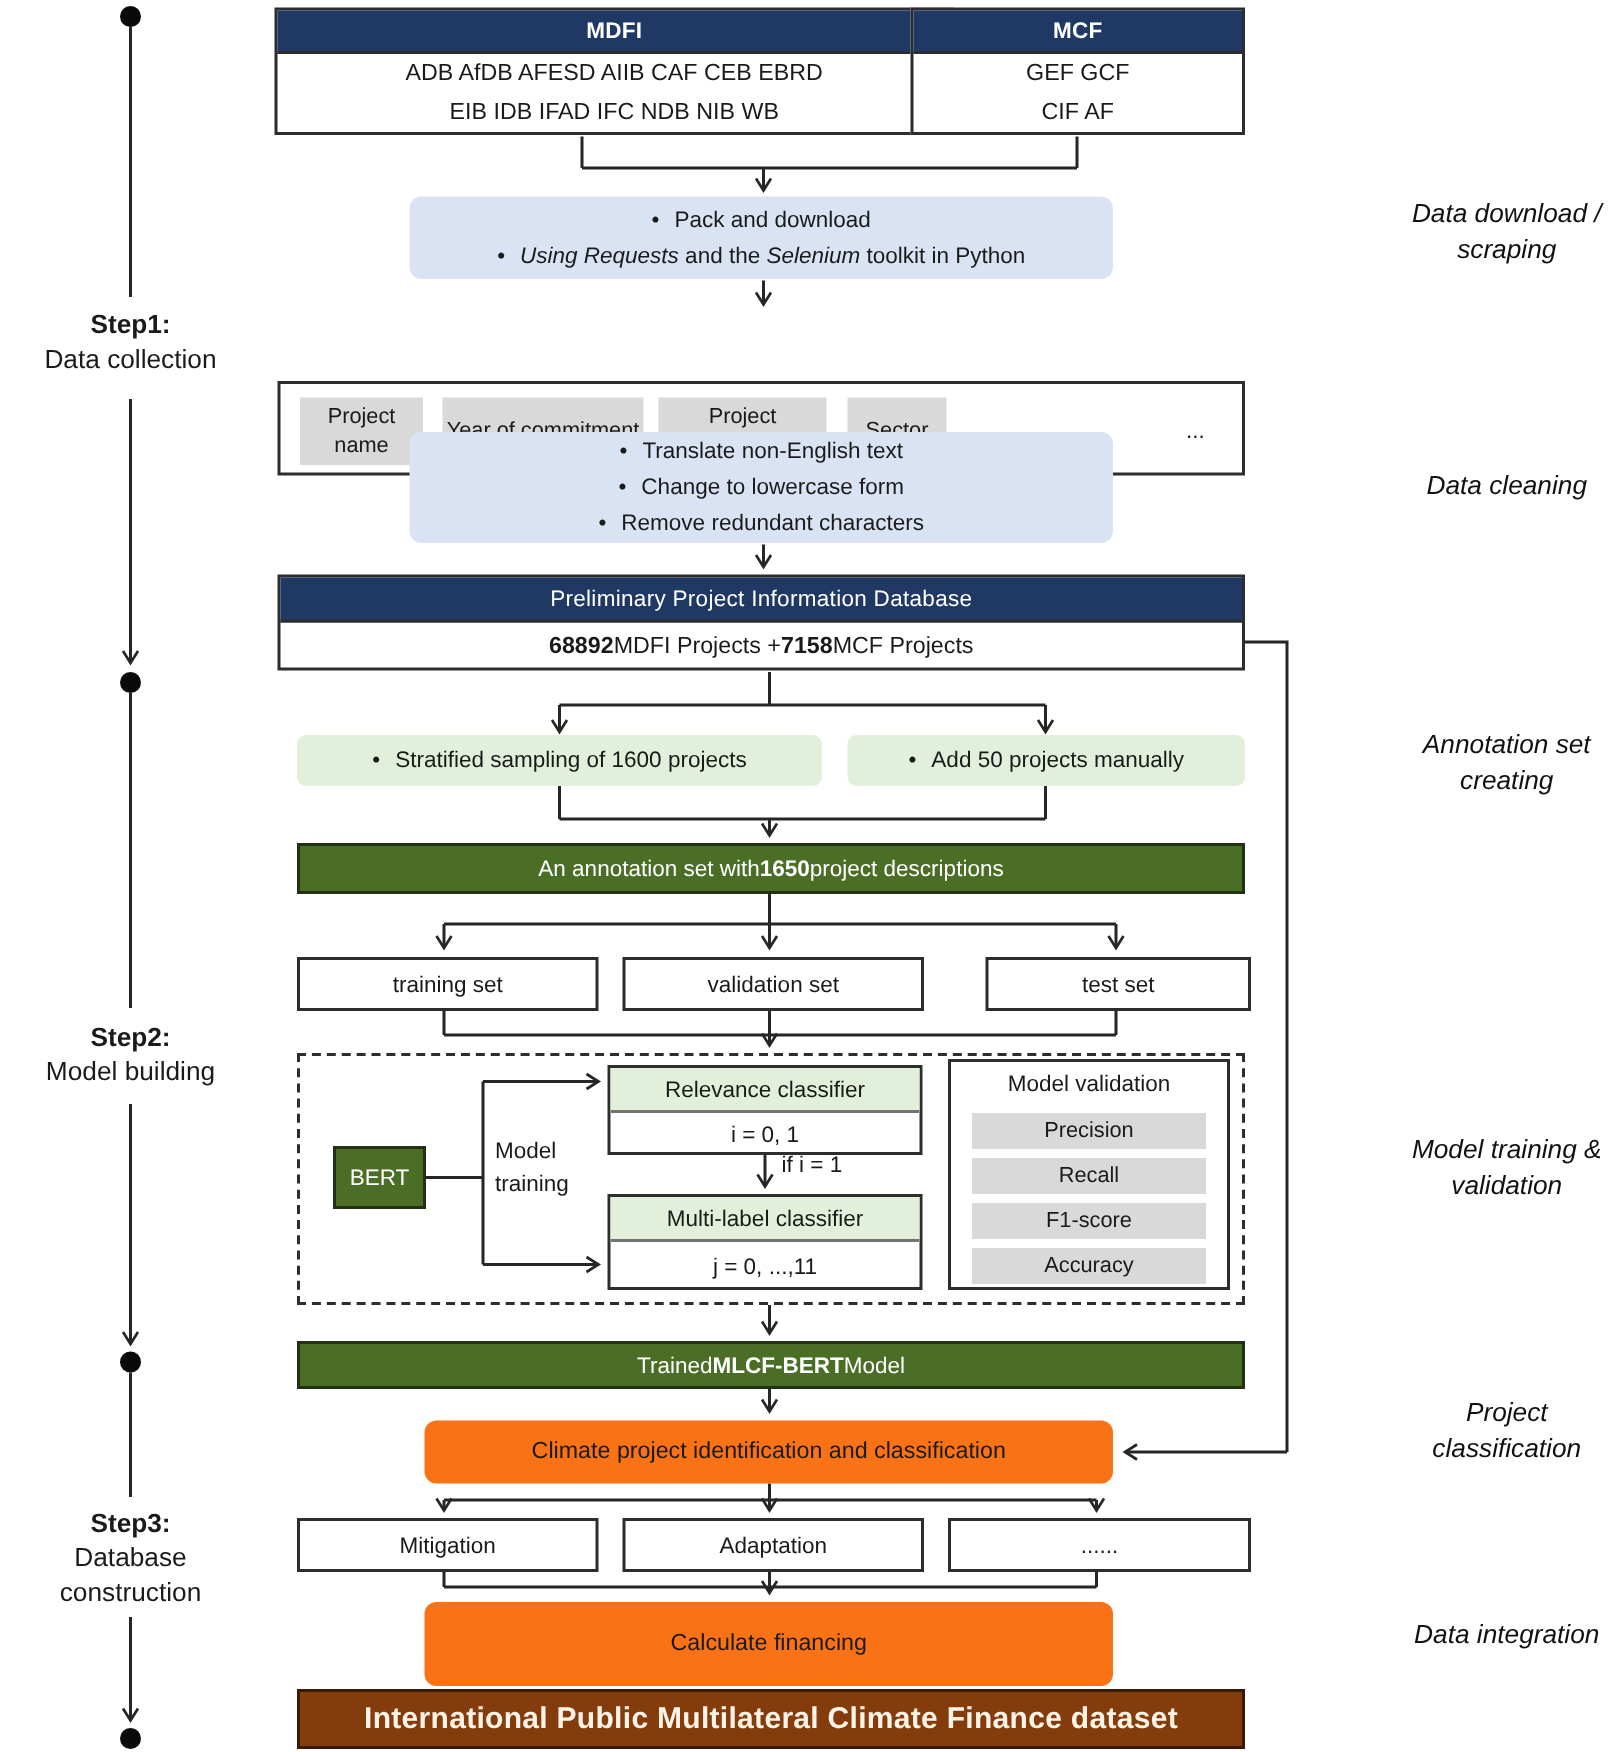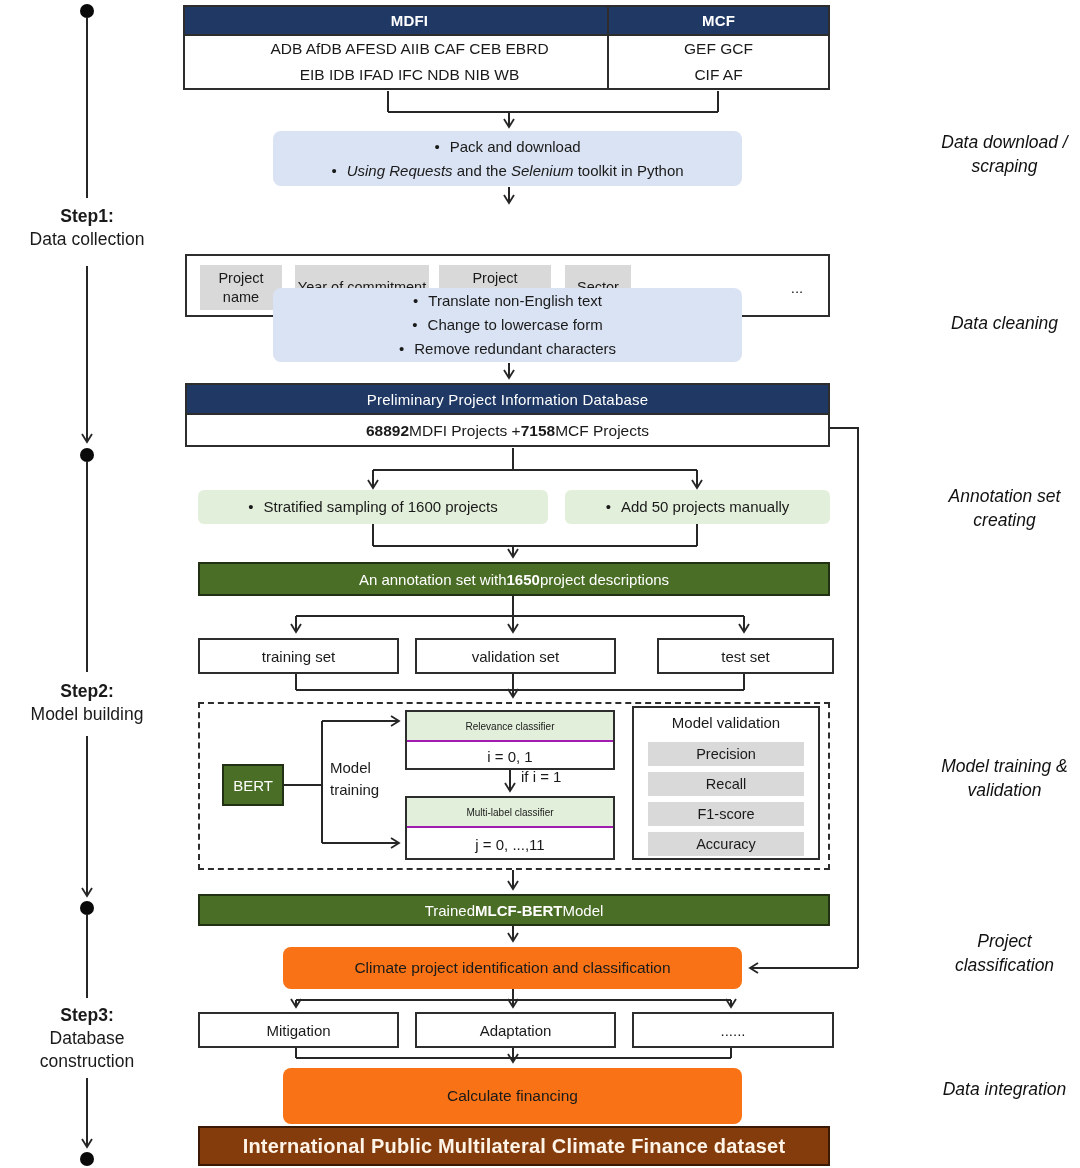--- a/index.html
+++ b/index.html
@@ -30,22 +30,22 @@
 
   .field-cell{position:absolute;top:9px;height:45px;background:#d9d9d9;
     display:flex;align-items:center;justify-content:center;text-align:center;
     font-size:14.5px;line-height:18.5px;}
   .set-box{position:absolute;top:0;height:32px;border:2px solid #2d2d2d;background:#fff;
     display:flex;align-items:center;justify-content:center;font-size:15px;}
   .out-box{position:absolute;top:0;height:32px;border:2px solid #2d2d2d;background:#fff;
     display:flex;align-items:center;justify-content:center;font-size:15px;}
 
   .clf{border:2px solid #2d2d2d;background:#fff;}
-  .clf .head{background:#e2efda;border-bottom:2px solid #a21caf;display:flex;align-items:center;justify-content:center;
-    font-size:10px;height:28px;}
+  .clf .head{background:#e2efda;border-bottom:2px solid #737373;display:flex;align-items:center;justify-content:center;
+    font-size:15px;height:28px;}
   .clf .body{display:flex;align-items:center;justify-content:center;font-size:15px;}
 
   .metric-row{background:#d9d9d9;display:flex;align-items:center;justify-content:center;
     font-size:14.5px;height:24px;margin:6px 14px 0 14px;}
 
   .step-label{position:absolute;left:7px;width:160px;text-align:center;font-size:17.5px;line-height:23px;}
   .step-label .t{font-weight:bold;}
   .stage-label{position:absolute;left:912px;width:185px;text-align:center;
     font-style:italic;font-size:17.5px;line-height:23.5px;color:#111;}
   em{font-style:italic;}

